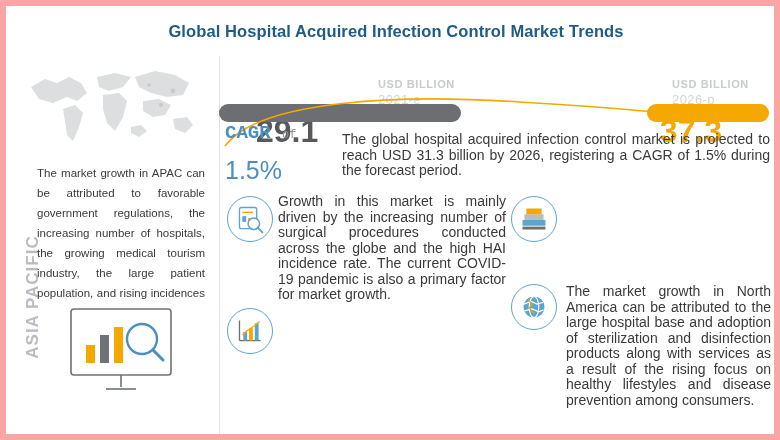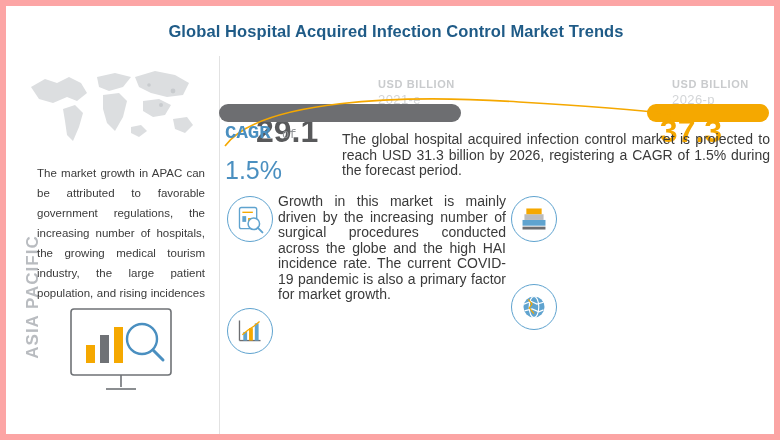--- a/index.html
+++ b/index.html
@@ -333,14 +333,15 @@
 
   <div class="icon-circle icon-globe">
     <svg viewBox="0 0 46 46" width="44" height="44">
       <circle cx="23" cy="23" r="11" fill="#5fa3cf"></circle>
       <path d="M12.5 20 L20 17 L26 20 L33 18" fill="none" stroke="#ffffff" stroke-width="1.2"></path>
       <path d="M13 27 L21 25 L28 28 L33 26" fill="none" stroke="#ffffff" stroke-width="1.2"></path>
       <ellipse cx="23" cy="23" rx="5" ry="11" fill="none" stroke="#ffffff" stroke-width="1.2"></ellipse>
       <path d="M17 15 L21 20 L18 24 L23 30" fill="none" stroke="#f5a800" stroke-width="1.2"></path>
     </svg>
   </div>
+  <div class="para para-na">The market growth in North America can be attributed to the large hospital base and adoption of sterilization and disinfection products along with services as a result of the rising focus on healthy lifestyles and disease prevention among consumers.</div>
 
 </div>
 
 </body></html>

